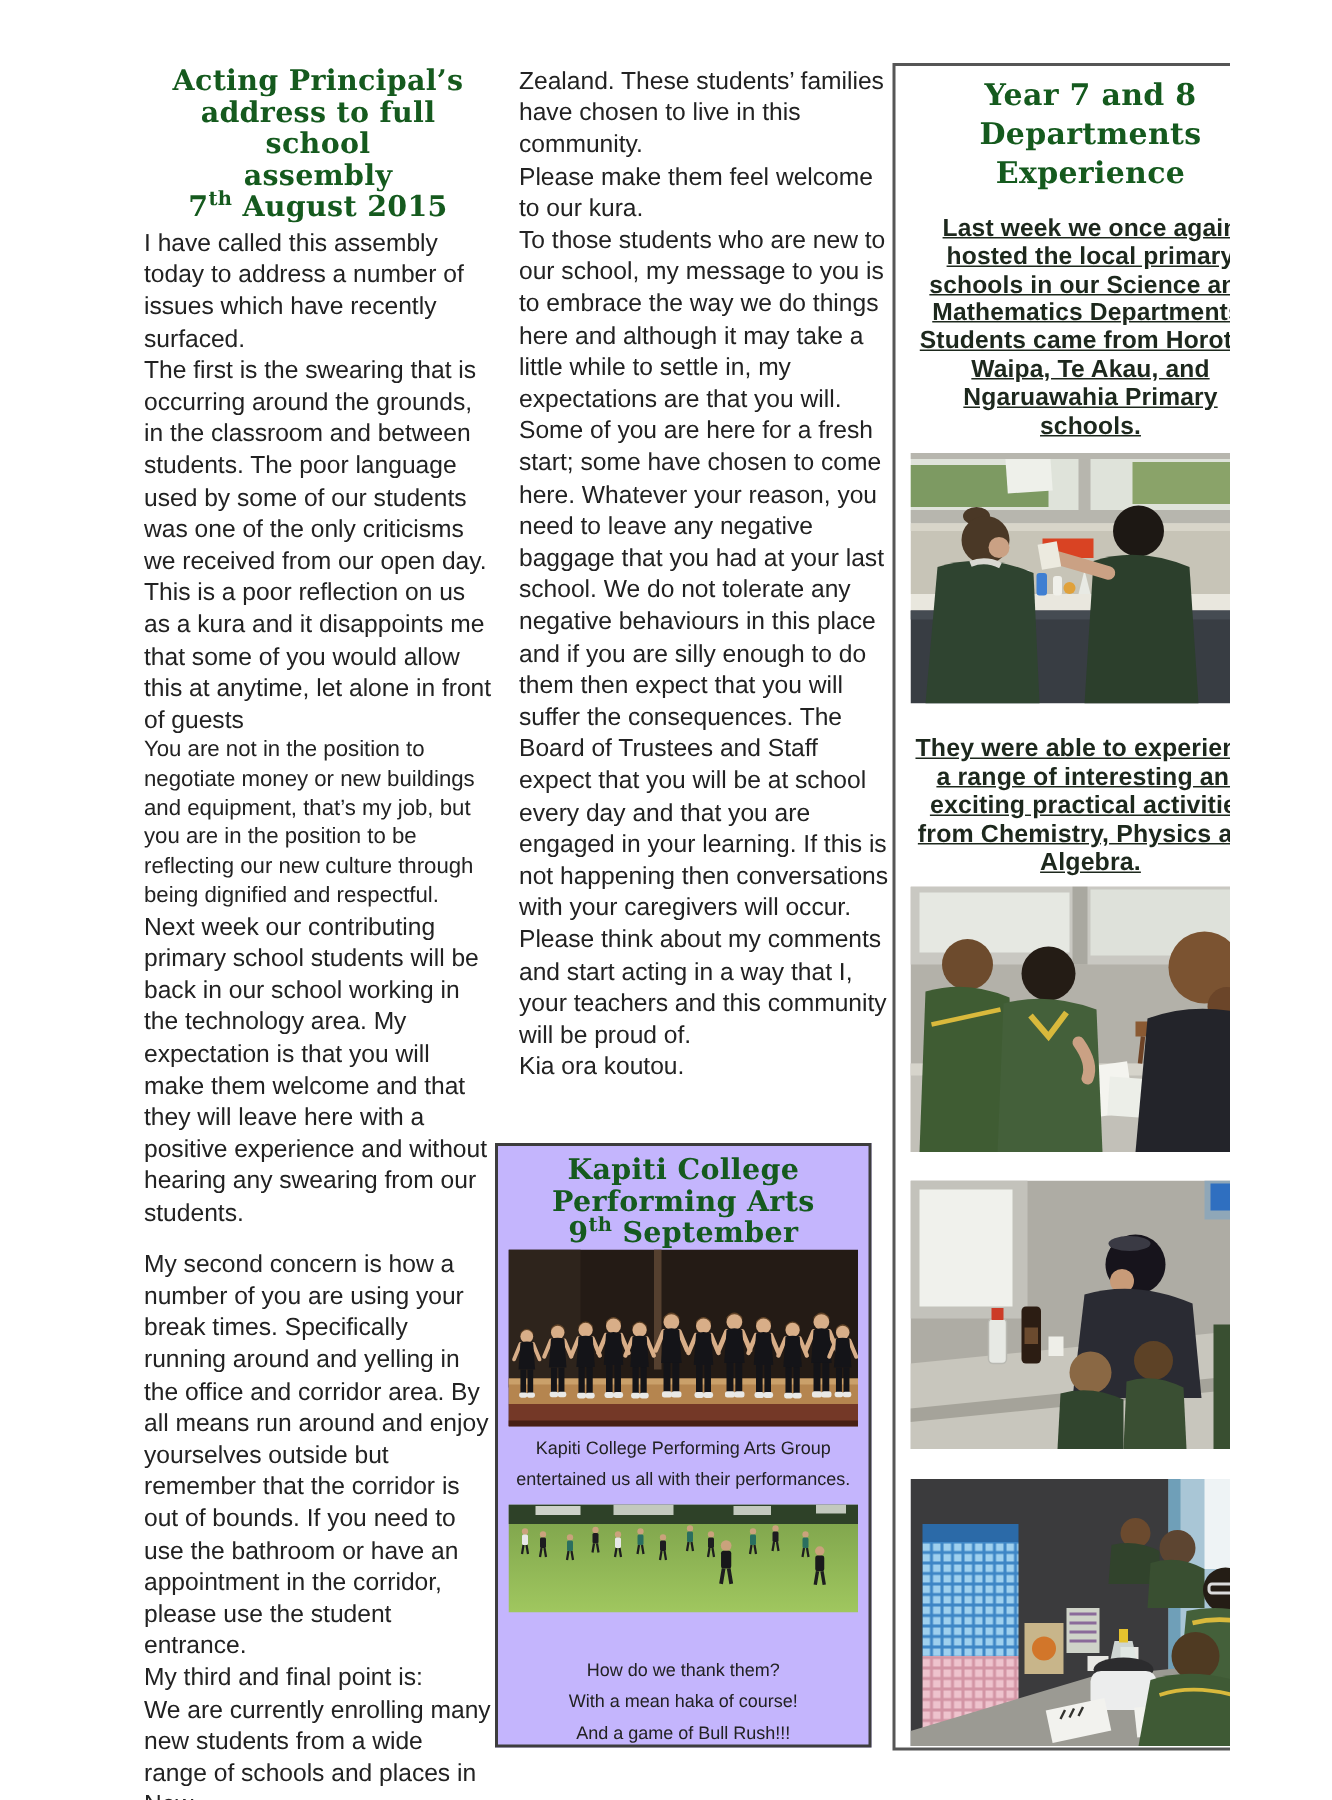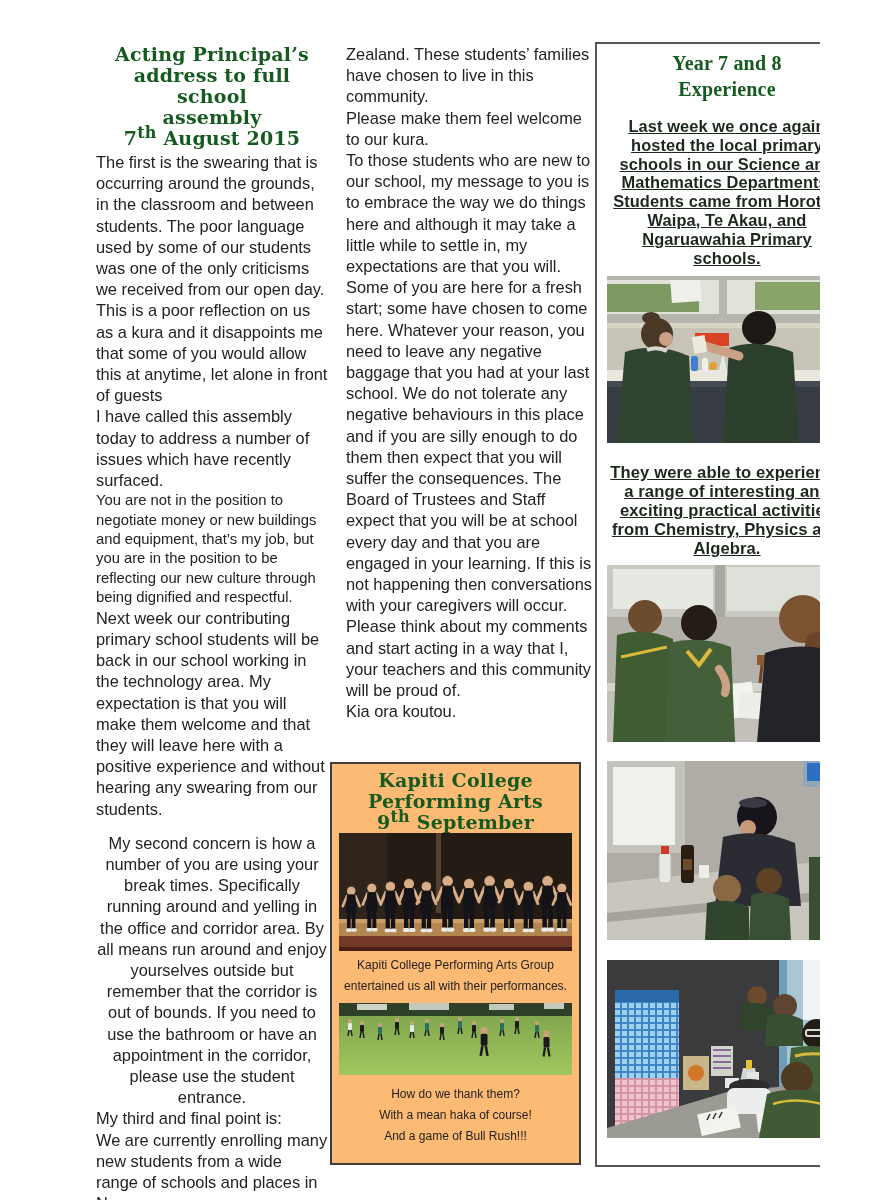--- a/index.html
+++ b/index.html
@@ -13,47 +13,47 @@
     position:relative;width:752px;height:1200px;background:#ffffff;
     font-family:"Liberation Sans",sans-serif;color:var(--body-text);
     overflow:hidden;margin:0 auto;
   }
   
   #col1{position:absolute;left:28px;top:44px;width:232px;}
   .green-heading{
     font-family:"DejaVu Serif",serif;font-weight:bold;color:var(--heading-green);
     text-align:center;font-size:19px;line-height:21px;letter-spacing:.2px;
   }
-  .green-heading sup{font-size:16px;line-height:0;}
+  .green-heading sup{font-size:13px;line-height:0;}
   .body-text{font-size:16.4px;line-height:21.2px;color:var(--body-text);}
   .body-text p{margin:0;}
   #col1 .heading{margin-bottom:3px;}
-  .para-gap{margin-top:13px !important;text-align:center;}
+  .para-gap{margin-top:13px !important;}
   .para-small{font-size:14.8px;line-height:19.4px;}
   
   #col2{position:absolute;left:278px;top:44px;width:250px;}
   
   #kapiti-box{
     position:absolute;left:262px;top:762px;width:251px;height:403px;
-    border:2px solid #3d3d3d;background:#fdba74;padding:6px 7px 0 7px;overflow:hidden;
+    border:2px solid #3d3d3d;background:#c4b5fd;padding:6px 7px 0 7px;overflow:hidden;
   }
   #kapiti-box .green-heading{font-size:19px;line-height:21px;}
   .photo{display:block;margin:0 auto;}
   .caption-center{
     text-align:center;font-size:12px;line-height:21px;color:var(--body-text);
   }
   #kapiti-caption1{margin-top:4px;}
   #bull-rush-photo{margin-top:6px;}
-  #kapiti-caption2{margin-top:9px;}
+  #kapiti-caption2{margin-top:28px;}
   
   #science-box{
     position:absolute;left:527px;top:42px;width:264px;height:1125px;
     border:2px solid #565656;background:#fff;padding:6px 10px 0 10px;overflow:hidden;
   }
-  #science-box .green-heading{font-size:20px;line-height:26px;font-family:Liberation Serif, serif;}
+  #science-box .green-heading{font-size:20px;line-height:26px;}
   .bold-center{
     text-align:center;font-weight:bold;font-size:16.4px;line-height:18.8px;
     color:var(--bold-text);letter-spacing:.1px;text-decoration:underline;
   }
   #science-intro{margin-top:15px;}
   #science-photo-1{margin-top:9px;}
   #science-caption{margin-top:20px;font-size:16.6px;line-height:19px;}
   #science-photo-2{margin-top:7px;}
   #science-photo-3{margin-top:19px;}
   #science-photo-4{margin-top:20px;}
@@ -65,22 +65,22 @@
 <div id="page">
 
   <div id="col1">
     <div class="green-heading heading">
       <div>Acting Principal’s</div>
       <div>address to full school</div>
       <div>assembly</div>
       <div><span>7</span><sup>th</sup><span> August 2015</span></div>
     </div>
     <div class="body-text">
+      <p>I have called this assembly today to address a number of issues which have recently surfaced.</p>
       <p>The first is the swearing that is occurring around the grounds, in the classroom and between students. The poor language used by some of our students was one of the only criticisms we received from our open day. This is a poor reflection on us as a kura and it disappoints me that some of you would allow this at anytime, let alone in front of guests</p>
-      <p>I have called this assembly today to address a number of issues which have recently surfaced.</p>
       <p class="para-small">You are not in the position to negotiate money or new buildings and equipment, that’s my job, but you are in the position to be reflecting our new culture through being dignified and respectful.</p>
       <p>Next week our contributing primary school students will be back in our school working in the technology area. My expectation is that you will make them welcome and that they will leave here with a positive experience and without hearing any swearing from our students.</p>
       <p class="para-gap">My second concern is how a number of you are using your break times. Specifically running around and yelling in the office and corridor area. By all means run around and enjoy yourselves outside but remember that the corridor is out of bounds. If you need to use the bathroom or have an appointment in the corridor, please use the student entrance.</p>
       <p>My third and final point is:</p>
       <p>We are currently enrolling many new students from a wide range of schools and places in New</p>
     </div>
   </div>
 
   <div id="col2" class="body-text">
     <p>Zealand. These students’ families have chosen to live in this community.</p>
@@ -171,20 +171,21 @@
     <div id="kapiti-caption2" class="caption-center">
       <div>How do we thank them?</div>
       <div>With a mean haka of course!</div>
       <div>And a game of Bull Rush!!!</div>
     </div>
   </div>
 
   <div id="science-box">
     <div class="green-heading">
       <div>Year 7 and 8</div>
+      <div>Departments</div>
       <div>Experience</div>
     </div>
 
     <div id="science-intro" class="bold-center">Last week we once again hosted the local primary schools in our Science and Mathematics Departments. Students came from Horotiu, Waipa, Te Akau, and Ngaruawahia Primary schools.</div>
 
     <svg id="science-photo-1" class="photo" width="240" height="167" viewBox="0 0 240 167">
       <rect width="240" height="46" fill="#dfe3da"></rect>
       <rect x="0" y="8" width="92" height="28" fill="#7d9a62"></rect>
       <rect x="148" y="6" width="92" height="28" fill="#8aa369"></rect>
       <rect x="64" y="3" width="30" height="23" fill="#eef0ea" transform="rotate(-4 79 14)"></rect>

